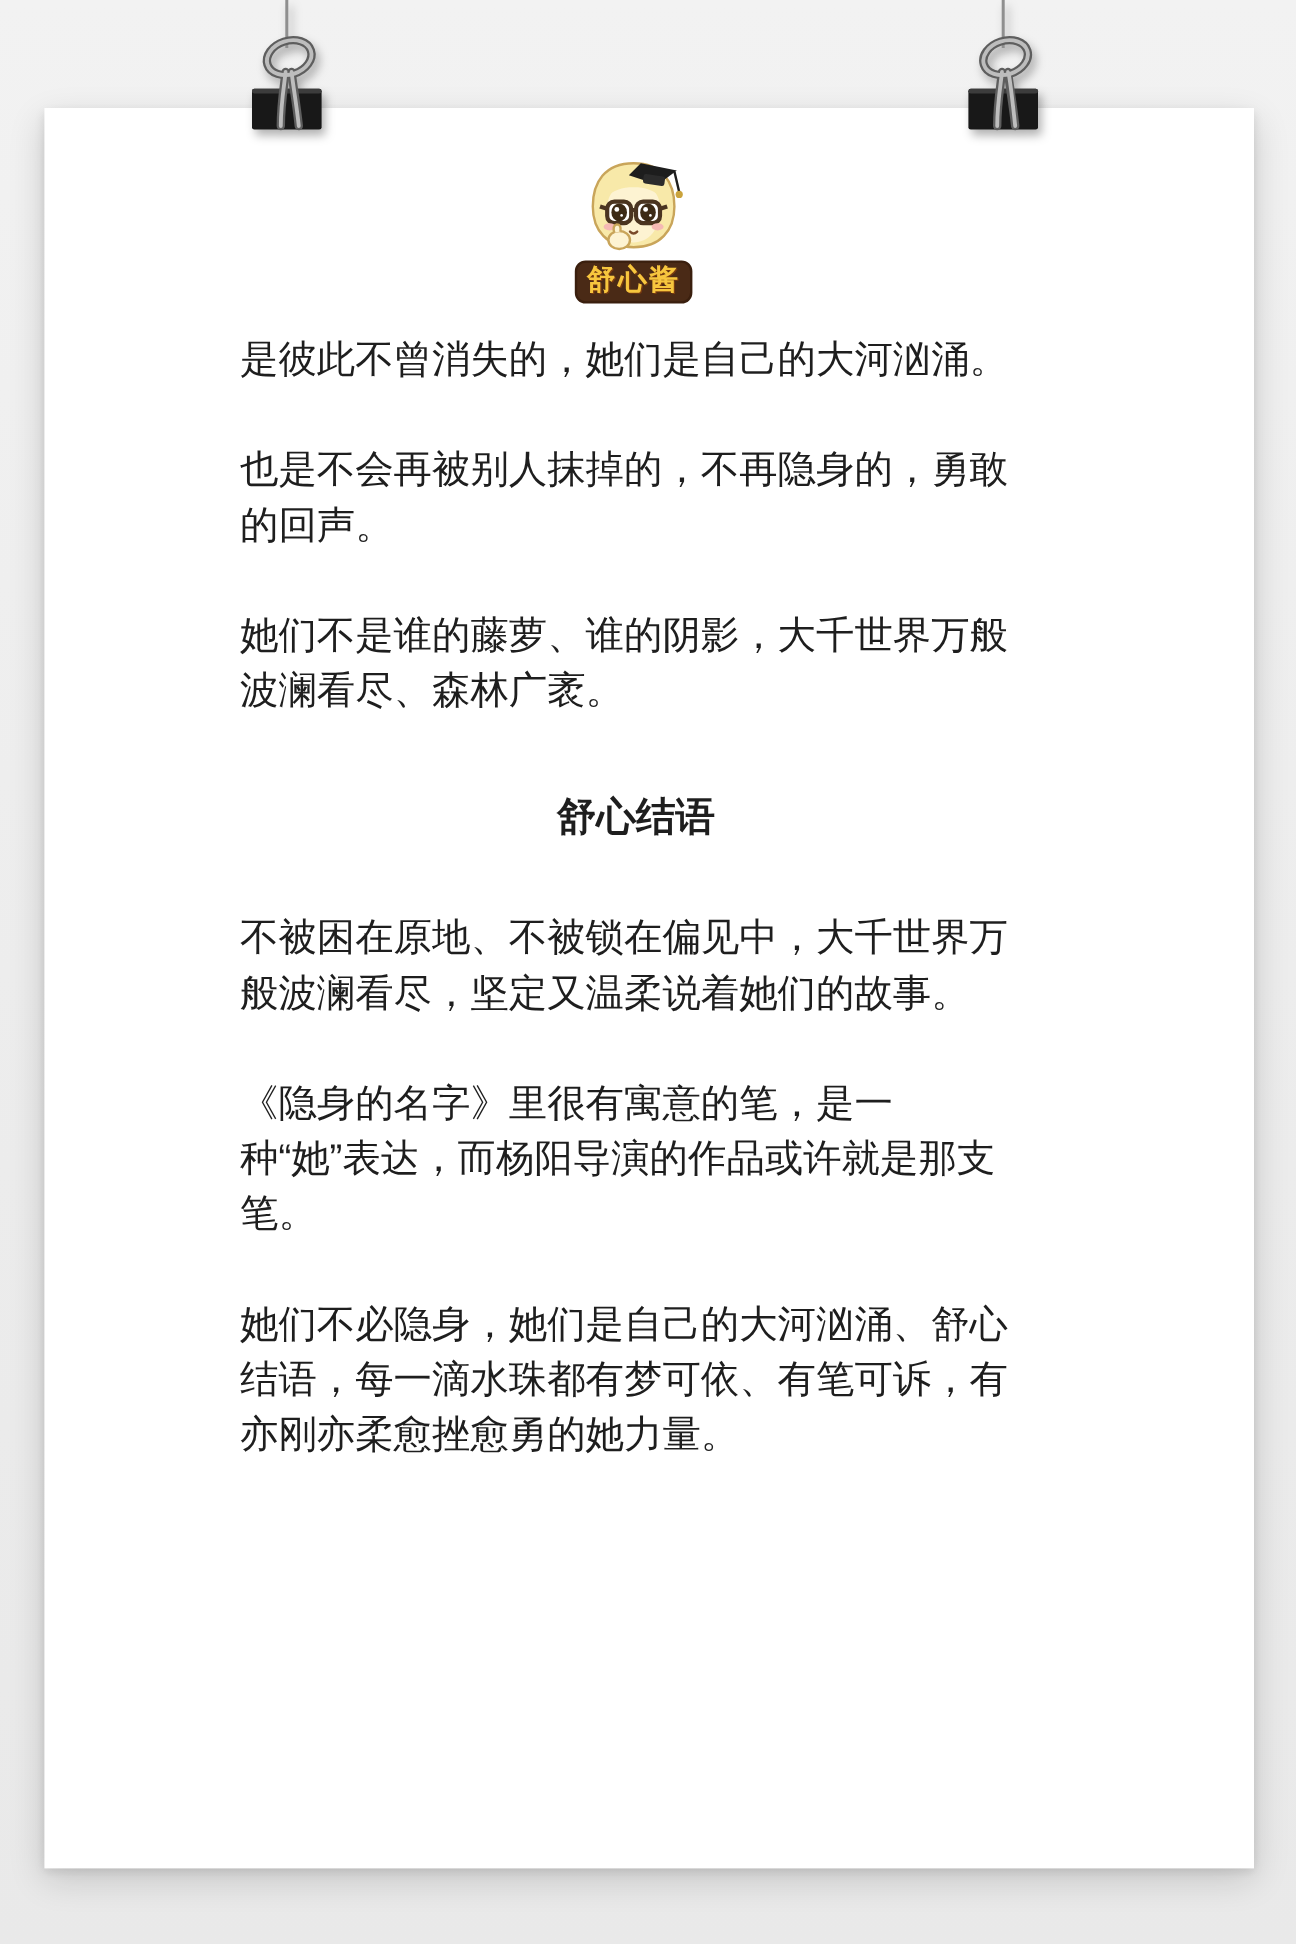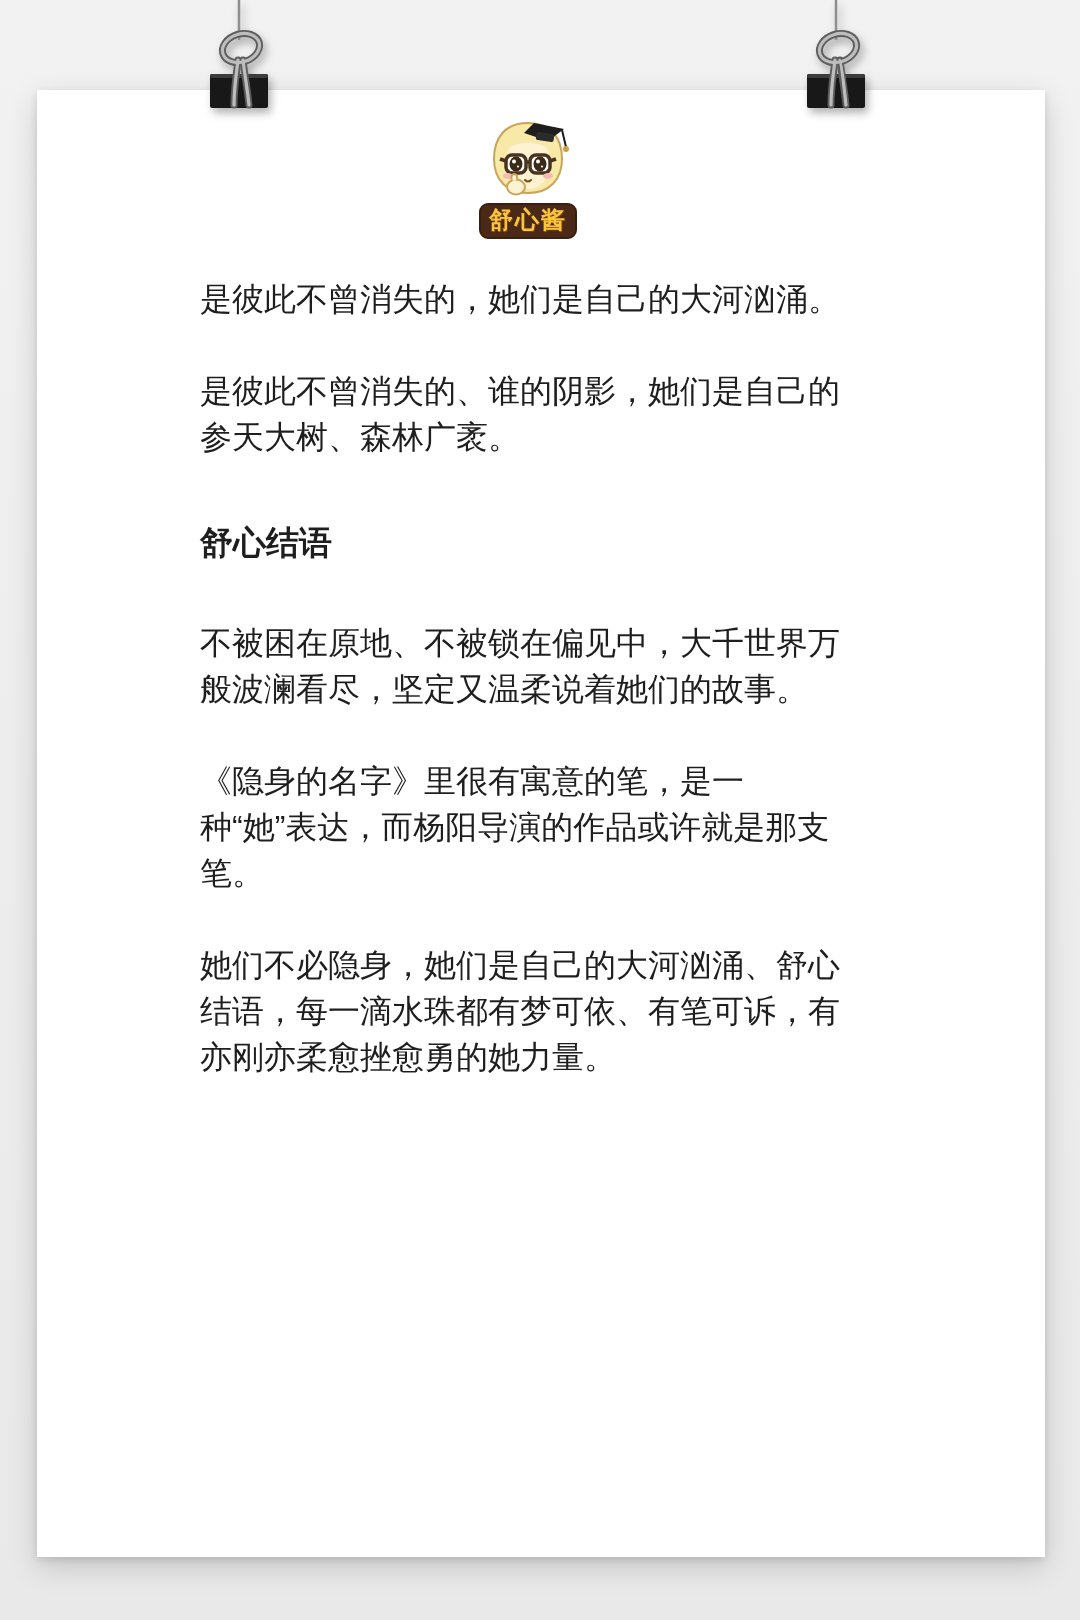--- a/index.html
+++ b/index.html
@@ -15,40 +15,40 @@
     box-shadow:0 10px 28px rgba(0,0,0,0.16),0 3px 8px rgba(0,0,0,0.10);
   }
   .clip{
     position:absolute;top:0;width:70px;height:112px;z-index:5;
     filter:drop-shadow(3px 5px 4px rgba(0,0,0,0.30));
   }
   .clip.left{left:204px;}
   .clip.right{left:801px;}
 
   .logo{
-    position:absolute;left:50%;top:27px;transform:translateX(-13px) translateX(-50%);
+    position:absolute;left:50%;top:40px;transform:translateX(-13px) translateX(-50%);
     width:120px;text-align:center;
   }
   .badge{
     display:inline-block;margin-top:-6px;
     background:#4a2a16;border:2px solid #3a1f0e;border-radius:9px;
     padding:2px 8px 4px 8px;
     color:#f7c63e;font-weight:bold;font-size:24px;letter-spacing:2px;
     text-shadow:1px 1px 0 #7a3c10;
     line-height:1.1;
   }
   .content{
     position:absolute;left:163px;top:186px;width:660px;
     color:#1e1e1e;font-size:32px;line-height:46px;
     text-align:left;
   }
   .content p{margin:0 0 46px 0;}
   .content h2{
     margin:60px 0 54px 0;font-size:33px;line-height:46px;
-    font-weight:bold;color:#1e1e1e;
+    font-weight:bold;text-align:center;color:#1e1e1e;
   }
 </style>
 </head>
 <body>
 
 <svg class="clip left" viewBox="0 0 70 112" aria-hidden="true">
   <line x1="35" y1="0" x2="35" y2="40" stroke="#8f8f8f" stroke-width="2.5"></line>
   <rect x="6" y="74" width="58" height="34" rx="2" fill="#181818"></rect>
   <rect x="6" y="74" width="58" height="4" rx="2" fill="#3c3c3c"></rect>
   <g fill="none" stroke-linecap="round">
@@ -126,20 +126,21 @@
       <g>
         <ellipse cx="38" cy="70" rx="9" ry="7.5" fill="#fdf3d2" stroke="#c9a55a" stroke-width="2"></ellipse>
         <path d="M34 64 Q32 58 36 57 Q40 57 39 63" fill="#fdf3d2" stroke="#c9a55a" stroke-width="2"></path>
       </g>
     </svg>
     <div class="badge">舒心酱</div>
   </div>
 
   <div class="content">
     <p>是彼此不曾消失的，她们是自己的大河汹涌。</p>
-    <p>是彼此不曾消失的、谁的阴影，她们是自己的参天大树、森林广袤。</p>
+    <p>也是不会再被别人抹掉的，不再隐身的，勇敢的回声。</p>
+    <p>她们不是谁的藤萝、谁的阴影，大千世界万般波澜看尽、森林广袤。</p>
     <h2>舒心结语</h2>
     <p>不被困在原地、不被锁在偏见中，大千世界万般波澜看尽，坚定又温柔说着她们的故事。</p>
     <p>《隐身的名字》里很有寓意的笔，是一种“她”表达，而杨阳导演的作品或许就是那支笔。</p>
     <p>她们不必隐身，她们是自己的大河汹涌、舒心结语，每一滴水珠都有梦可依、有笔可诉，有亦刚亦柔愈挫愈勇的她力量。</p>
   </div>
 
 </div>
 
 </body></html>

